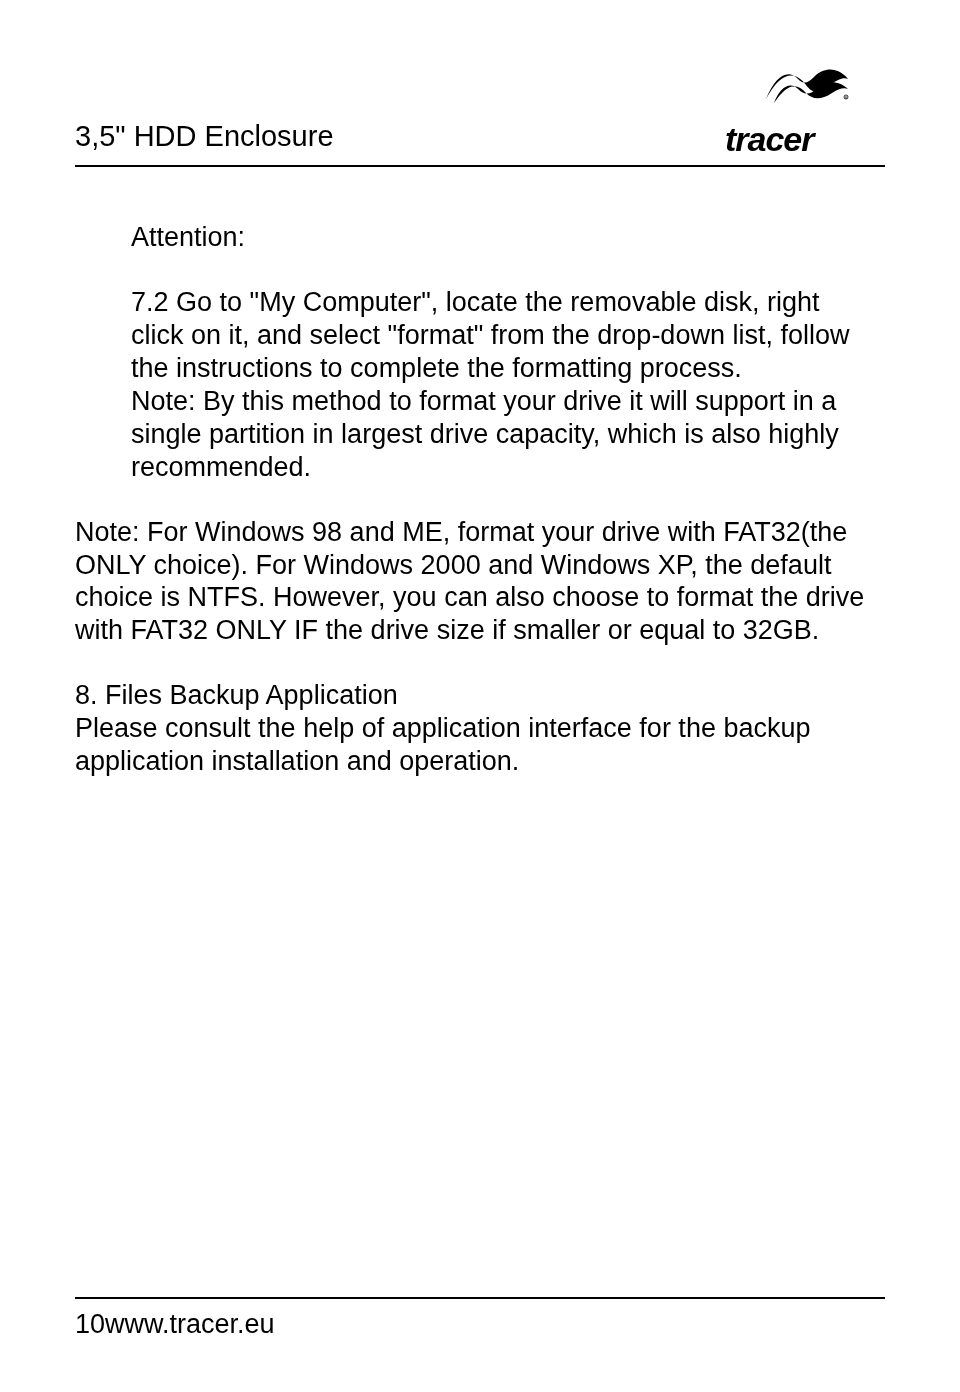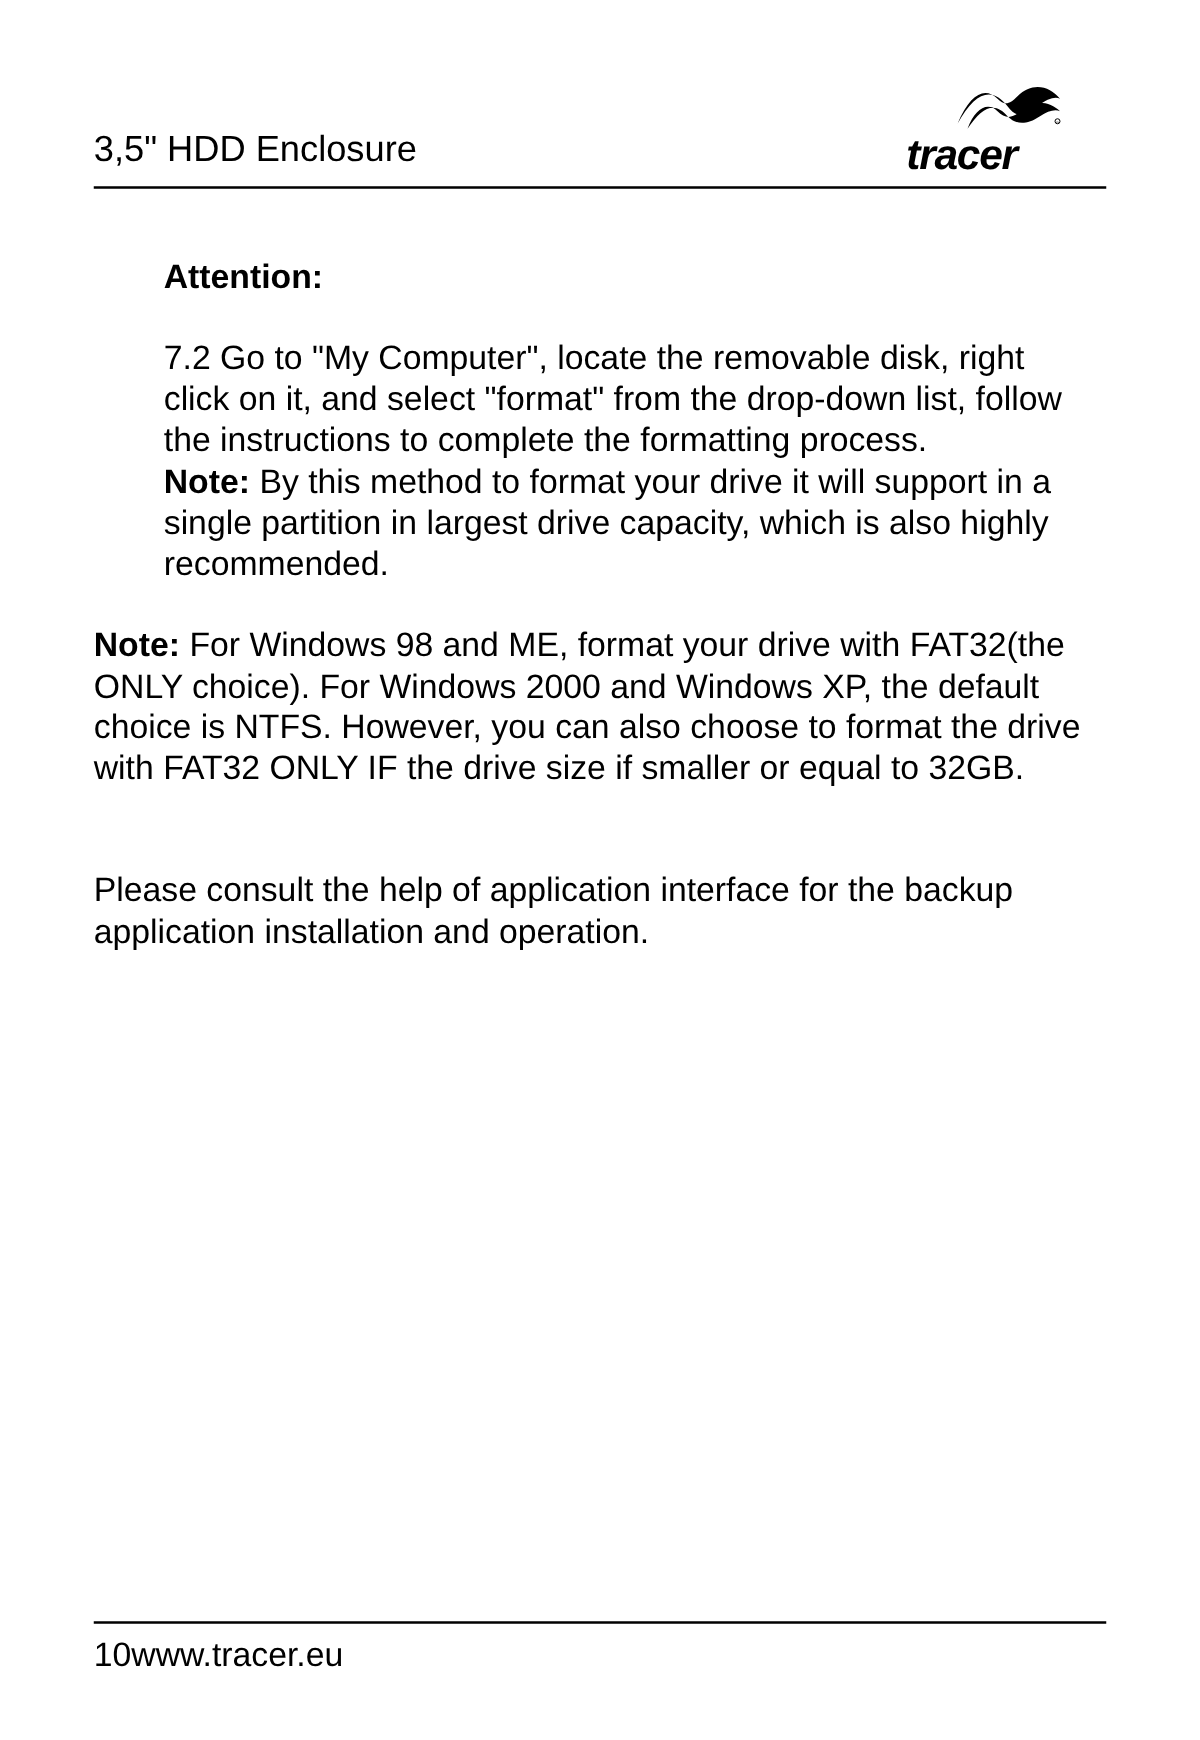--- a/index.html
+++ b/index.html
@@ -21,21 +21,21 @@
   .header-title {
     font-size: 29px;
     font-weight: 400;
     color: #000;
     padding-bottom: 6px;
   }
   .logo-wrap {
     display: flex;
     flex-direction: column;
     align-items: center;
-    gap: 0;
+    gap: 16px;
   }
   .logo-mark {
     width: 90px;
     height: 52px;
   }
   .logo-word {
     width: 160px;
     height: 36px;
   }
   .hr-top {
@@ -50,21 +50,21 @@
   p.body {
     font-size: 27px;
     line-height: 1.22;
     margin-bottom: 32px;
   }
   p.body-nomargin {
     font-size: 27px;
     line-height: 1.22;
     margin-bottom: 0;
   }
-  .bold { font-weight: 700; text-align: center; }
+  .bold { font-weight: 400; text-align: center; }
   .footer {
     position: absolute;
     left: 75px;
     right: 75px;
     bottom: 52px;
   }
   .hr-bottom {
     border: none;
     border-top: 2px solid #000;
     margin-bottom: 10px;
@@ -105,21 +105,21 @@
     <span>7.2 Go to "My Computer", locate the removable disk, right click on it, and select "format" from the drop-down list, follow the instructions to complete the formatting process.</span><br>
     <span class="bold">Note:</span><span> By this method to format your drive it will support in a single partition in largest drive capacity, which is also highly recommended.</span>
   </p>
 </div>
 
 <p class="body">
   <span class="bold">Note:</span><span> For Windows 98 and ME, format your drive with FAT32(the ONLY choice). For Windows 2000 and Windows XP, the default choice is NTFS. However, you can also choose to format the drive with FAT32 ONLY IF the drive size if smaller or equal to 32GB.</span>
 </p>
 
 <p class="body-nomargin">
-  <br>
+  <span class="bold">8. Files Backup Application</span><br>
   <span>Please consult the help of application interface for the backup application installation and operation.</span>
 </p>
 
 <div class="footer">
   <hr class="hr-bottom">
   <div class="footer-row">
     <span>10</span>
     <span>www.tracer.eu</span>
   </div>
 </div>

